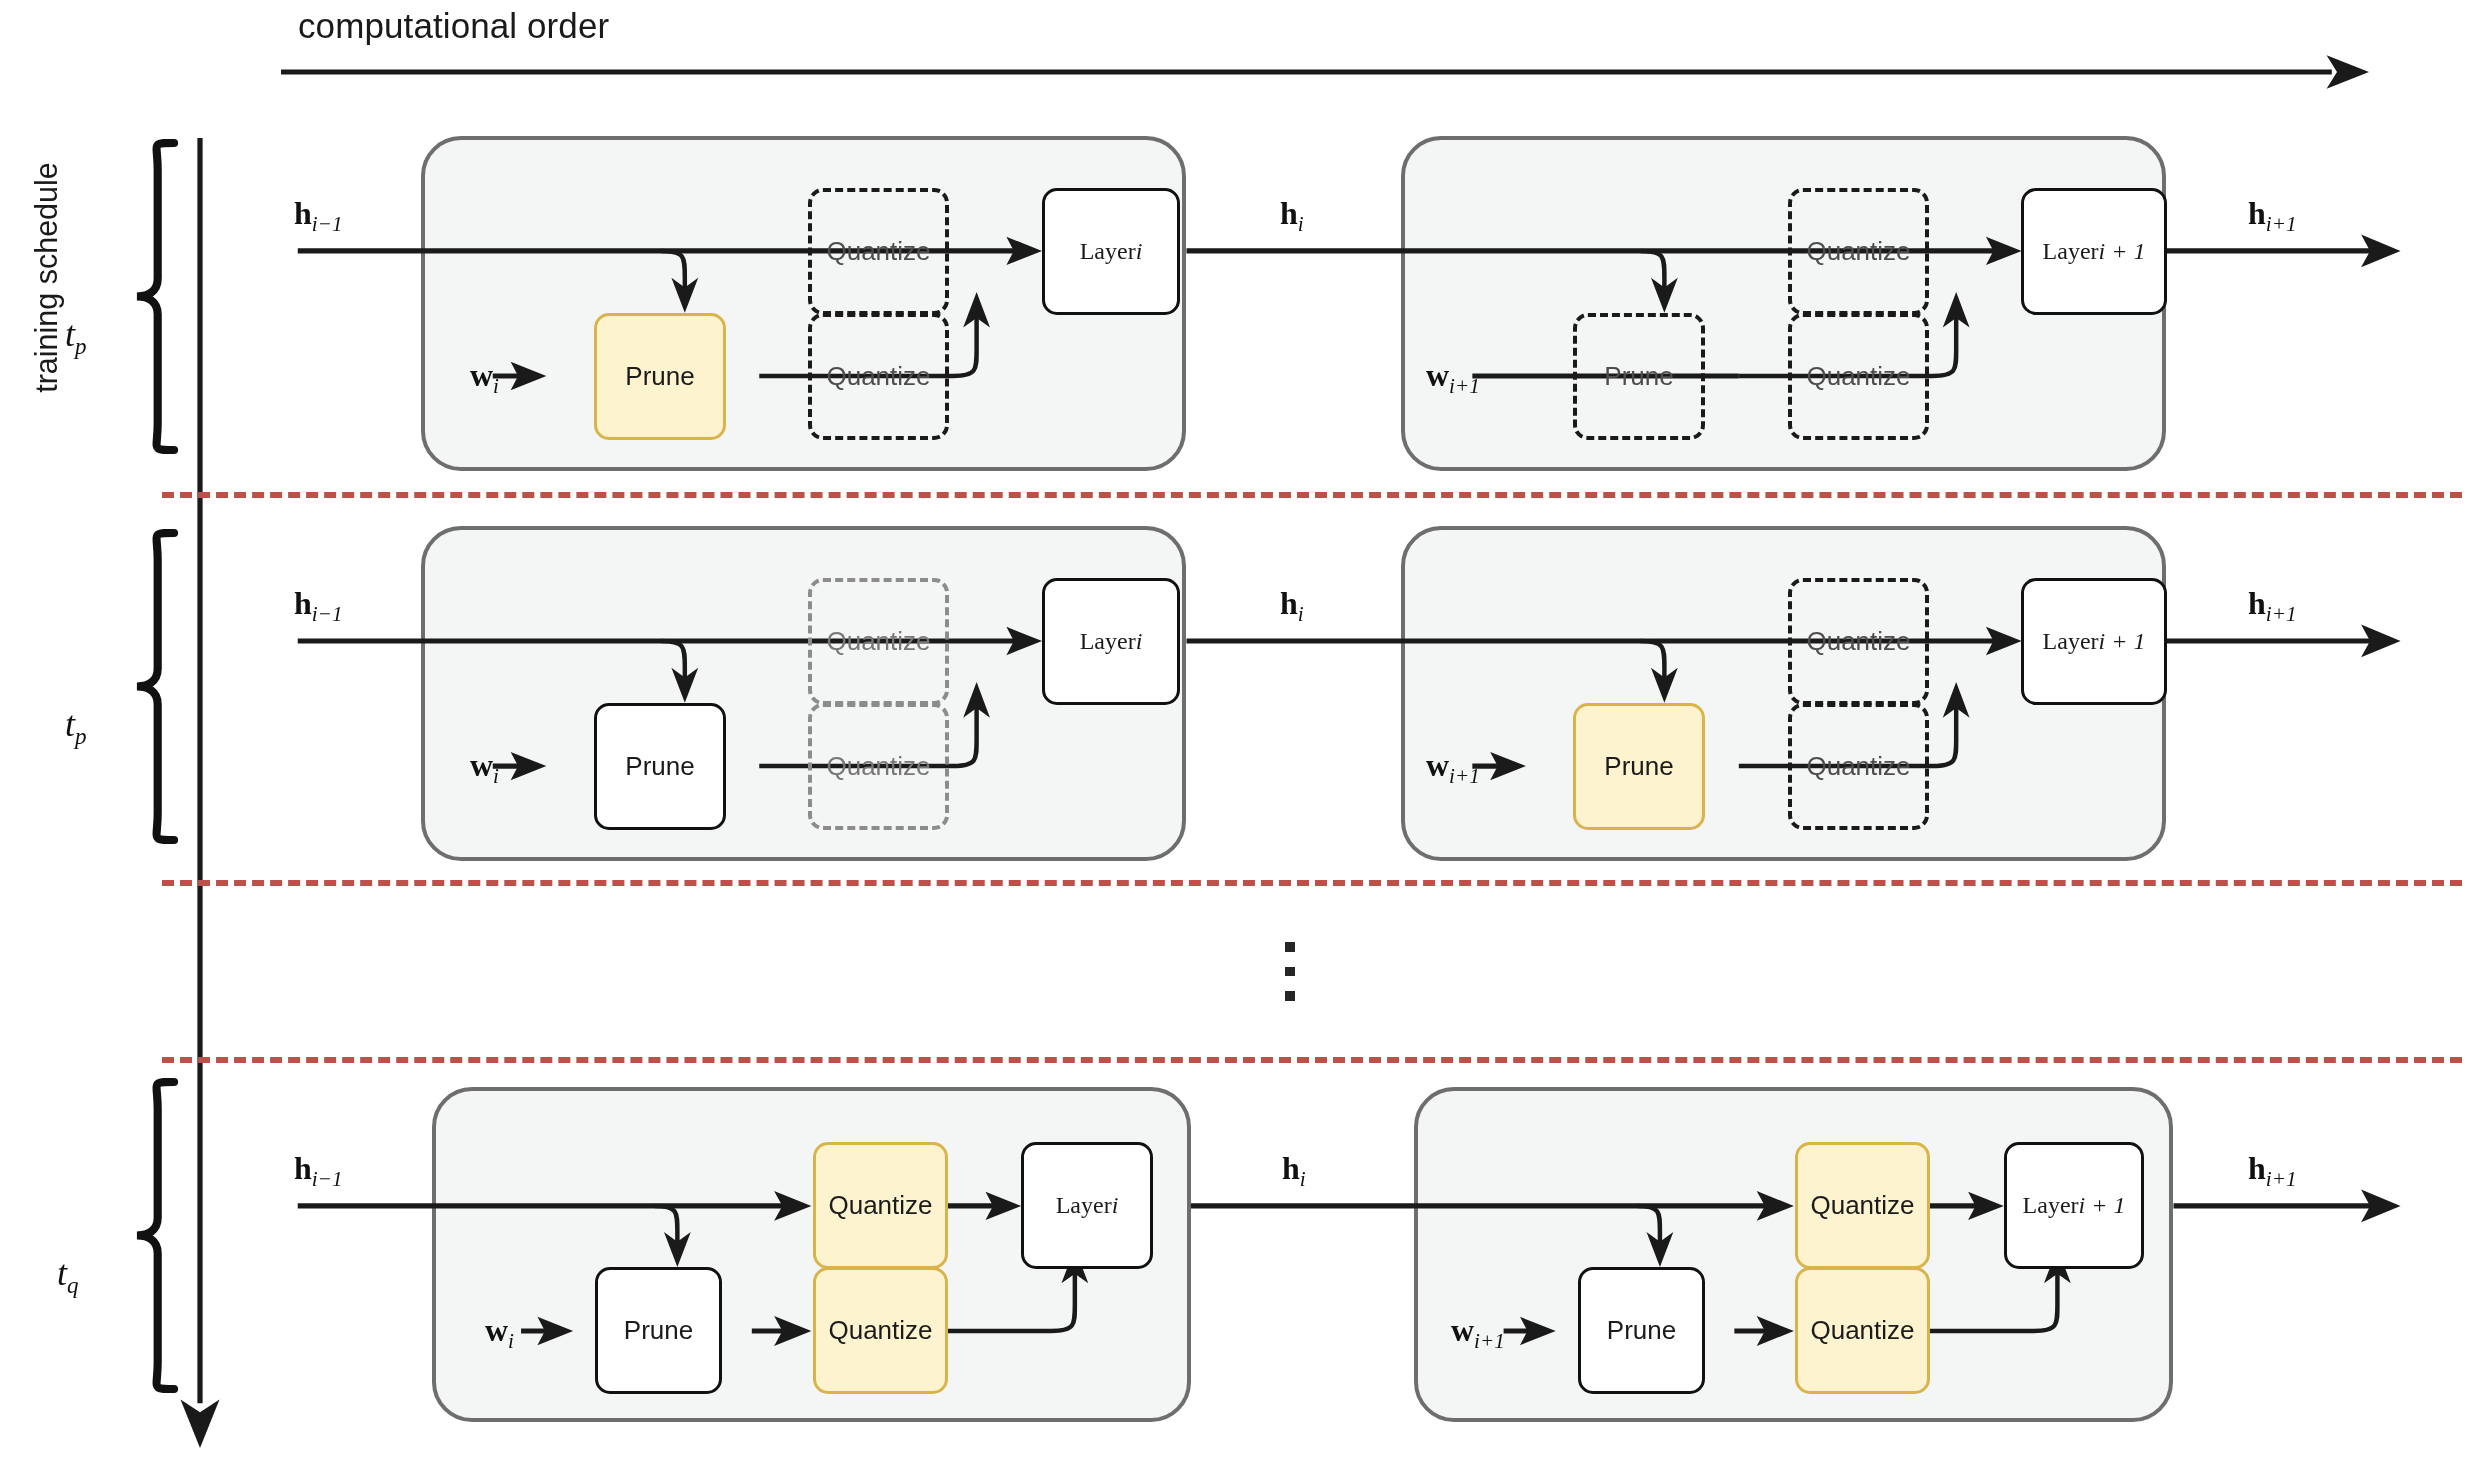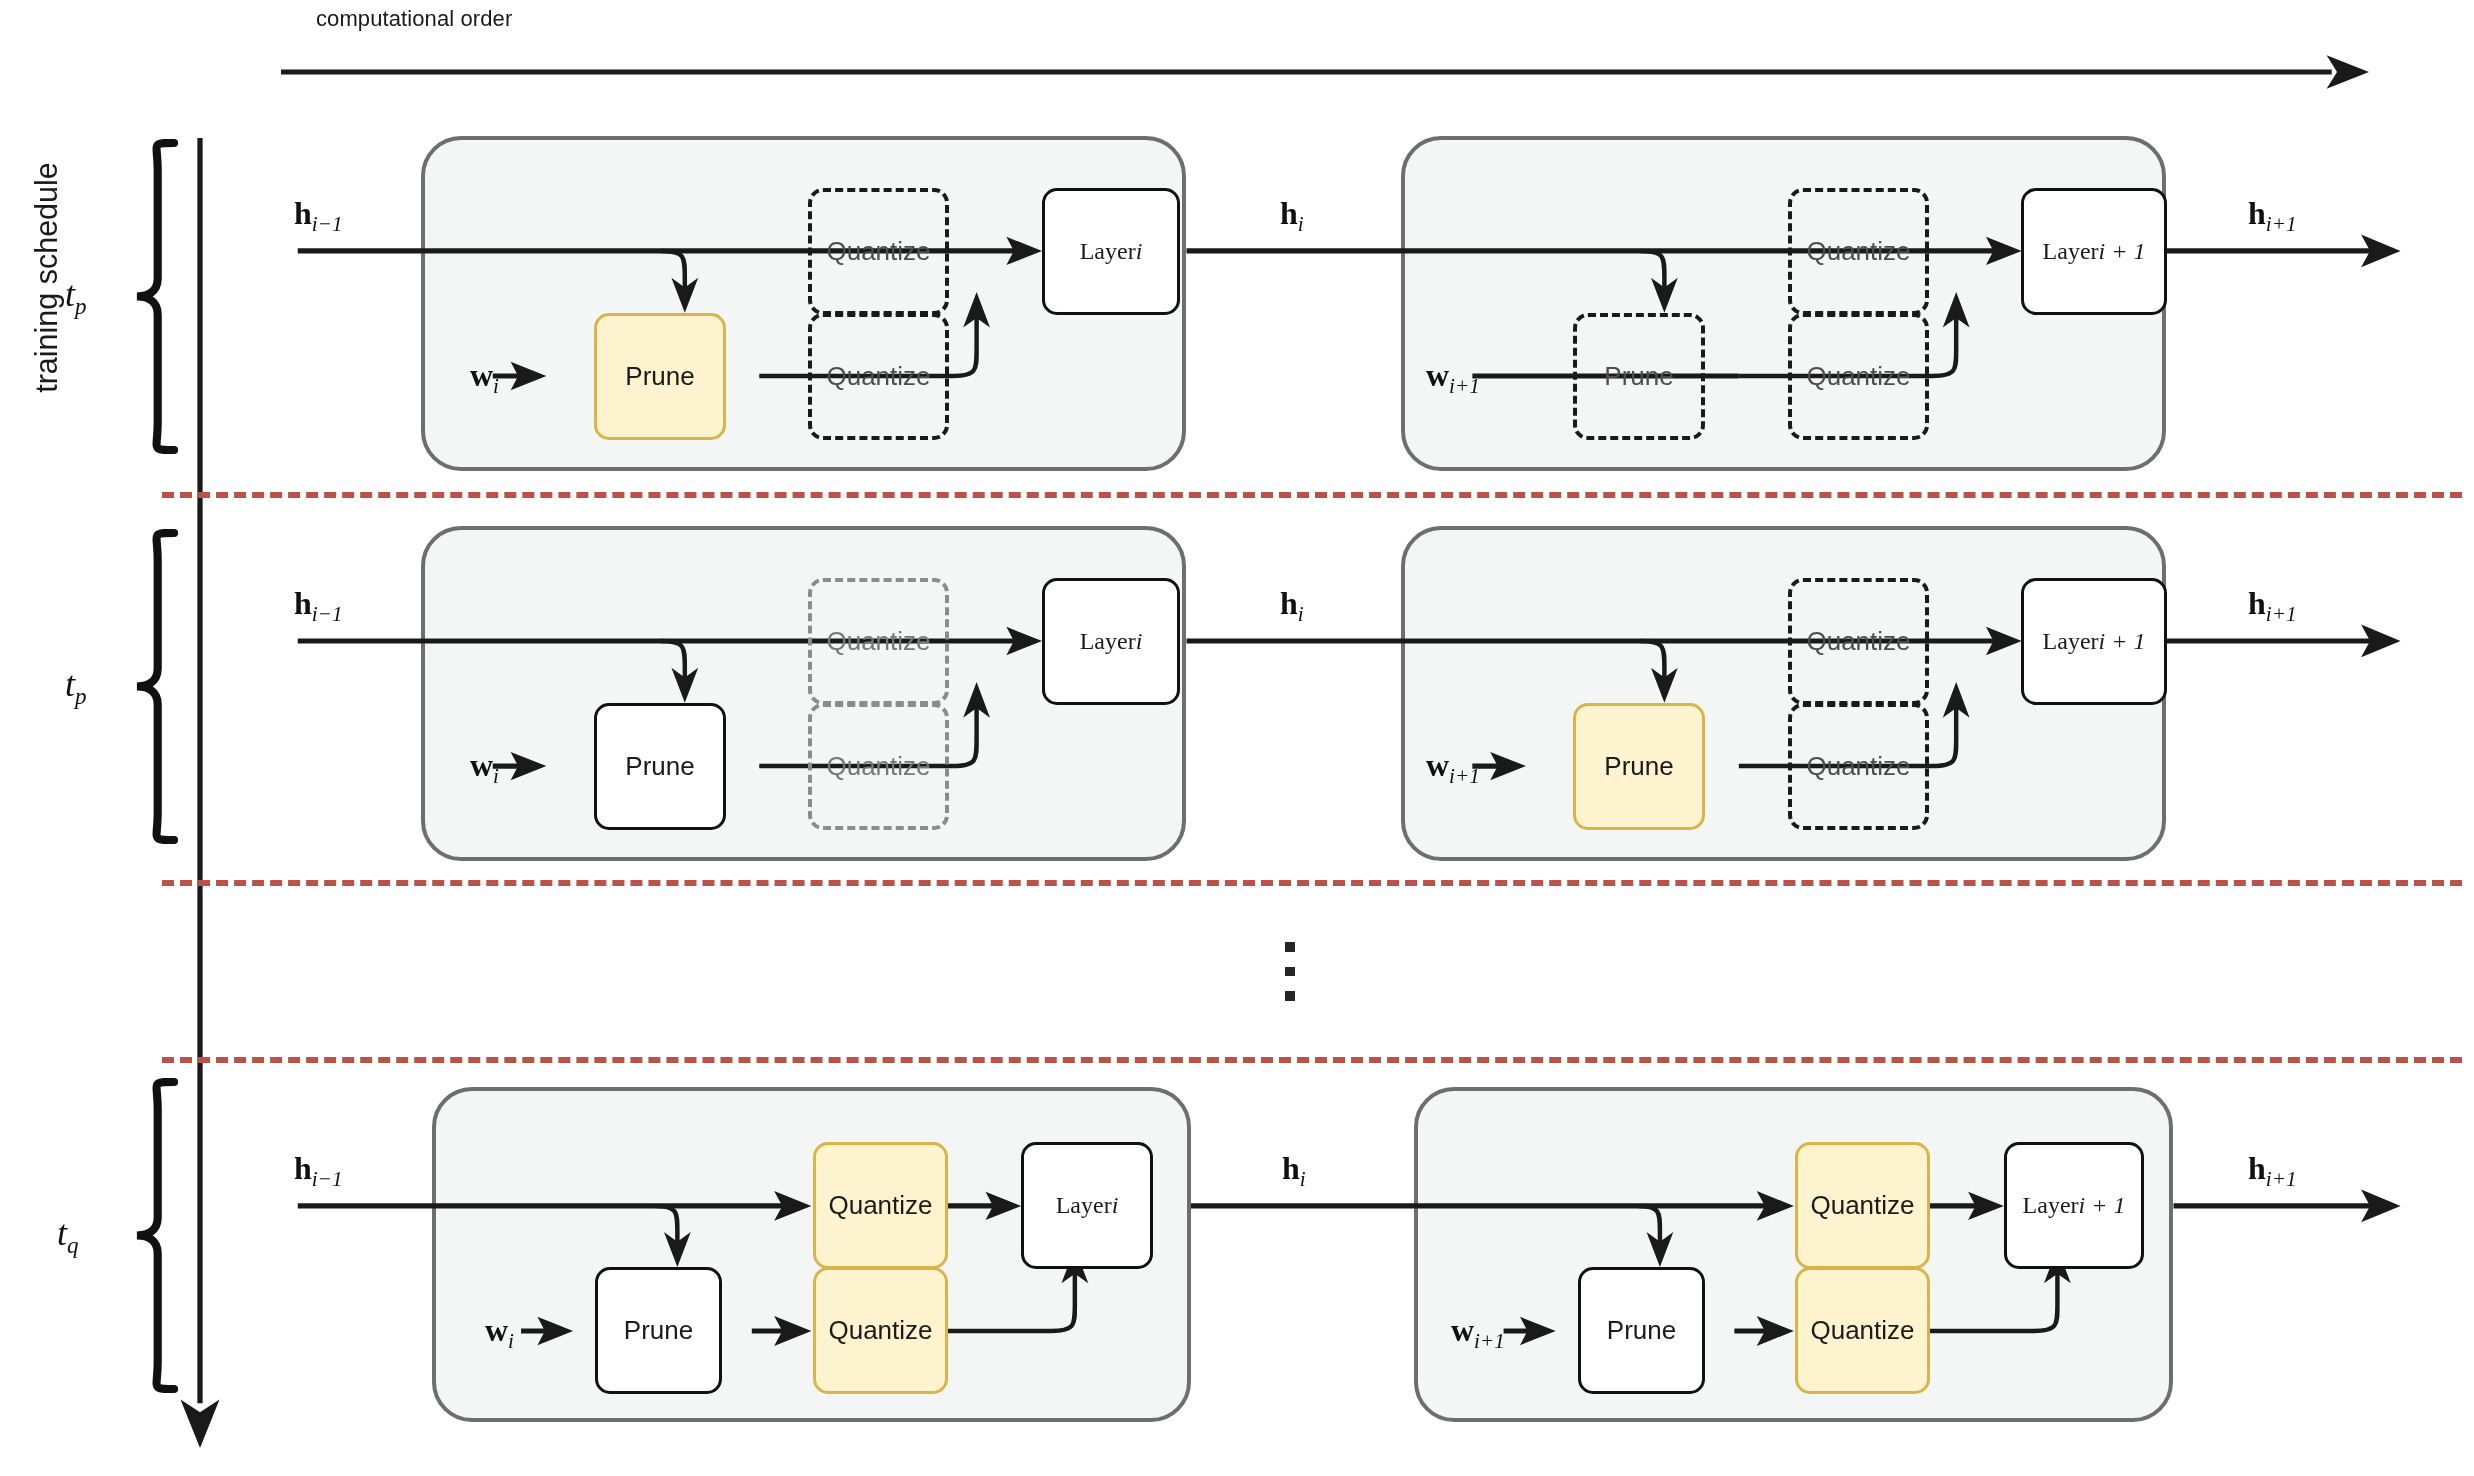--- a/index.html
+++ b/index.html
@@ -3,38 +3,38 @@
 <meta charset="utf-8">
 <style>
   html,body{margin:0;padding:0;background:#ffffff;}
   body{width:2475px;height:1477px;position:relative;font-family:"Liberation Sans",sans-serif;overflow:hidden;}
 
   #stage{position:absolute;left:0;top:0;width:2475px;height:1477px;}
 
   
   .hdr-label{
     position:absolute;left:298px;top:6px;
-    font-size:22px;color:#1a1a1a;letter-spacing:0.1px;
-    font-family:"Liberation Sans",sans-serif;white-space:nowrap;margin-left:18px;
+    font-size:35px;color:#1a1a1a;letter-spacing:0.1px;
+    font-family:"Liberation Sans",sans-serif;white-space:nowrap;
   }
   .hdr-arrow{position:absolute;left:281px;top:61px;width:2088px;height:22px;}
 
   
   .sched-label{
     position:absolute;left:-77px;top:260px;width:246px;
     transform:rotate(-90deg);transform-origin:center center;
     text-align:center;font-size:30.5px;color:#1a1a1a;white-space:nowrap;
   }
   .vaxis{position:absolute;left:185px;top:138px;width:30px;height:1310px;}
 
   
   .brace{position:absolute;width:49px;}
   .tlab{
     position:absolute;font-family:"Liberation Serif",serif;font-style:italic;
-    font-size:36px;color:#111;white-space:nowrap;
+    font-size:36px;color:#111;white-space:nowrap;margin-top:40px;
   }
   .tlab sub{font-size:.64em;font-style:italic;}
 
   
   .sep{
     position:absolute;left:162px;width:2300px;height:0;
     border-top:6.7px dashed #bc5149;
   }
 
   

